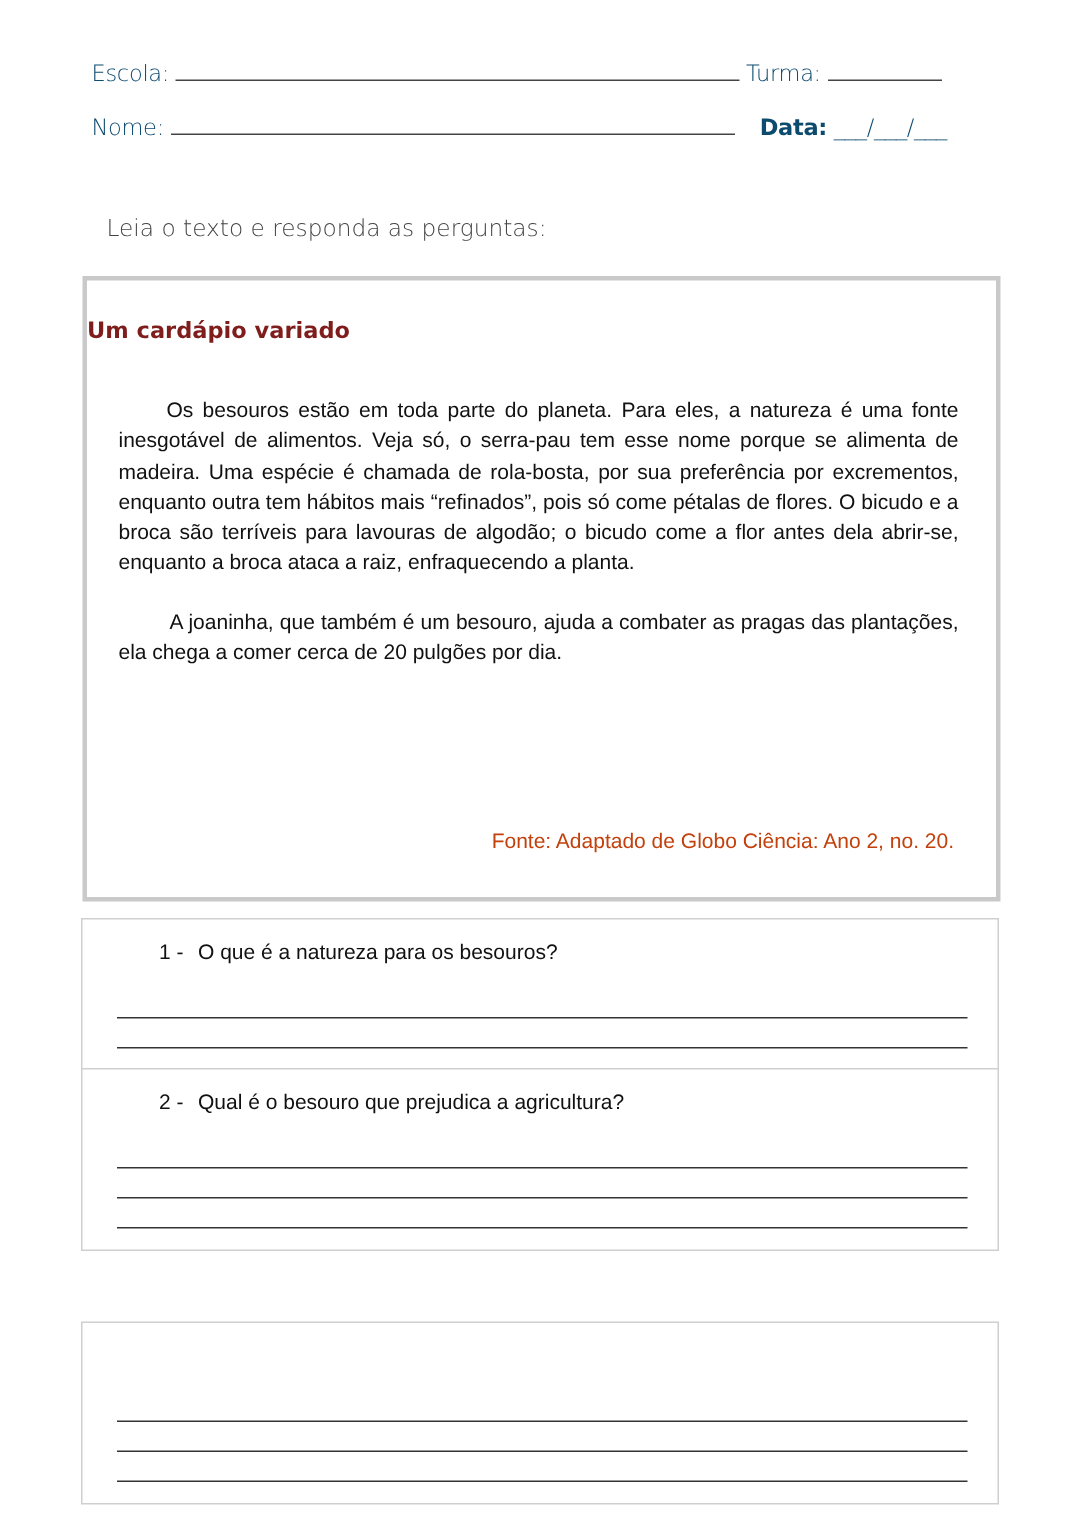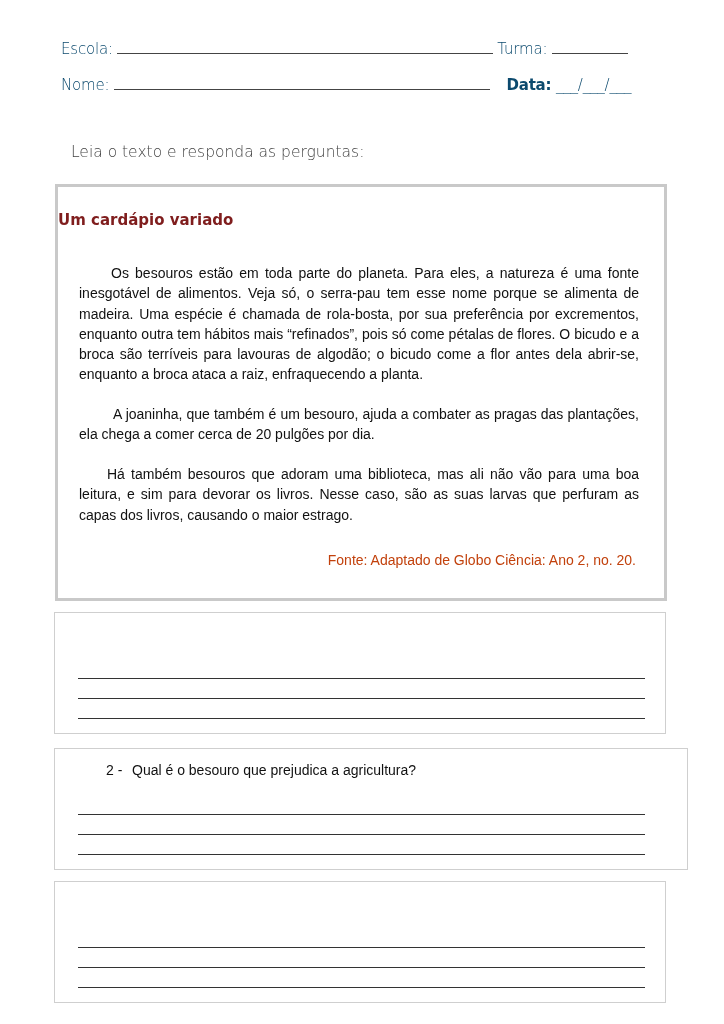--- a/index.html
+++ b/index.html
@@ -14,21 +14,21 @@
   .para { position: absolute; left: 21px; width: 560px; font-family: "Liberation Sans", sans-serif; font-size: 14px; line-height: 20.3px; color: #111; text-align: justify; }
   .p1 { top: 76px; }
   .p2 { top: 217px; }
   .p3 { top: 277px; }
   .indent1 { text-indent: 32px; }
   .indent2 { text-indent: 34px; }
   .indent3 { text-indent: 28px; }
   .source { position: absolute; right: 28px; top: 365px; font-family: "Liberation Sans", sans-serif; font-size: 14px; color: #c2410c; }
   .qbox { position: absolute; left: 54px; width: 610px; border: 1px solid #cfcfcf; background: #fff; }
   .q1 { top: 612px; height: 120px; }
-  .q2 { top: 748px; height: 120px; padding-left: 22px; }
+  .q2 { top: 712px; height: 120px; }
   .q3 { top: 881px; height: 120px; }
   .qtext { position: absolute; left: 51px; top: 13px; font-family: "Liberation Sans", sans-serif; font-size: 14px; color: #111; }
   .qnum { display: inline-block; width: 26px; }
   .ans { position: absolute; left: 23px; width: 567px; height: 0; border-top: 1px solid #333; }
   .a1 { top: 65px; }
   .a2 { top: 85px; }
   .a3 { top: 105px; }
 </style>
 </head>
 <body>
@@ -45,25 +45,27 @@
   <span style="margin-left:12px;font-weight:bold;">Data:</span>
   <span>___/___/___</span>
 </div>
 
 <div class="instr">Leia o texto e responda as perguntas:</div>
 
 <div class="textbox">
   <div class="title">Um cardápio variado</div>
   <div class="para p1 indent1">Os besouros estão em toda parte do planeta. Para eles, a natureza é uma fonte inesgotável de alimentos. Veja só, o serra-pau tem esse nome porque se alimenta de madeira. Uma espécie é chamada de rola-bosta, por sua preferência por excrementos, enquanto outra tem hábitos mais “refinados”, pois só come pétalas de flores. O bicudo e a broca são terríveis para lavouras de algodão; o bicudo come a flor antes dela abrir-se, enquanto a broca ataca a raiz, enfraquecendo a planta.</div>
   <div class="para p2 indent2">A joaninha, que também é um besouro, ajuda a combater as pragas das plantações, ela chega a comer cerca de 20 pulgões por dia.</div>
-  <div class="para p3 indent3">Há também besouros que adoram uma biblioteca, mas ali não vão para uma boa leitura, e sim para devorar os livros. Nesse caso, são as suas larvas que perfuram as capas dos livros, causando o maior estrago.</div>
   <div class="source">Fonte: Adaptado de Globo Ciência: Ano 2, no. 20.</div>
 </div>
 
 <div class="qbox q1">
+  <div class="qtext">
+    <span class="qnum">1 -</span><span>O que é a natureza para os besouros?</span>
+  </div>
   <div class="ans a1"></div>
   <div class="ans a2"></div>
   <div class="ans a3"></div>
 </div>
 
 <div class="qbox q2">
   <div class="qtext">
     <span class="qnum">2 -</span><span>Qual é o besouro que prejudica a agricultura?</span>
   </div>
   <div class="ans a1"></div>

